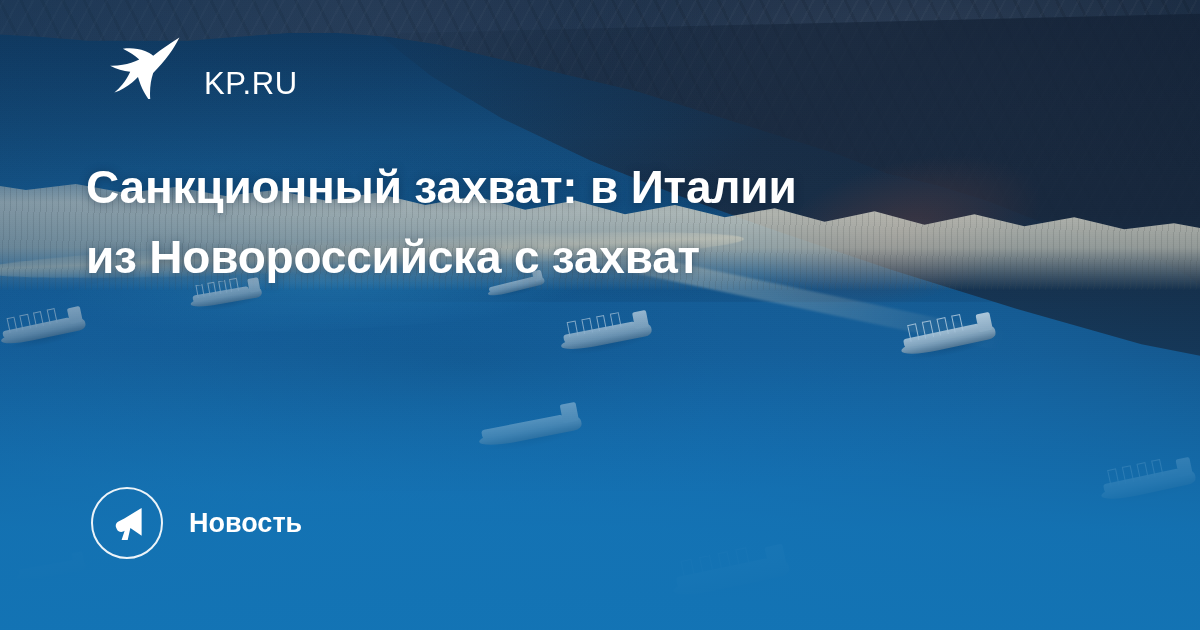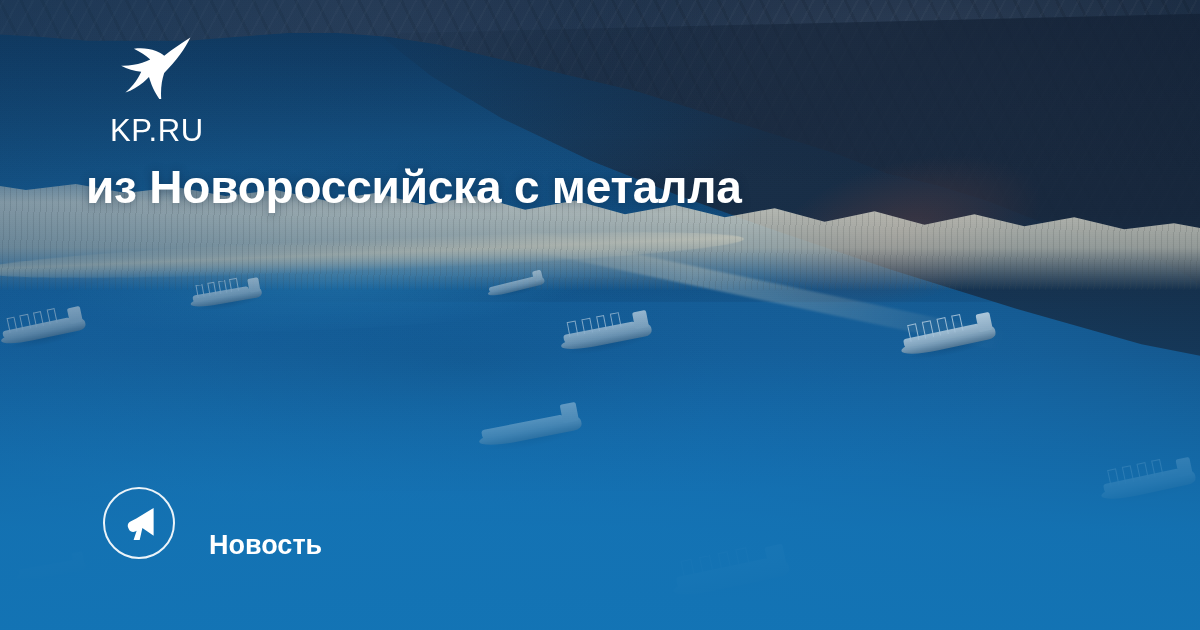--- a/index.html
+++ b/index.html
@@ -184,23 +184,22 @@
   .top-wash{
     position:absolute;left:0;top:0;width:100%;height:30%;
     background:linear-gradient(180deg, rgba(10,28,50,.30), rgba(10,28,50,0));
   }
 
   
   .content{position:absolute;inset:0;}
 
   .logo{
     position:absolute;left:110px;top:33px;
-    display:flex;align-items:center;gap:16px;
+    display:flex;align-items:flex-end;gap:22px;
     text-decoration:none;
-    flex-direction:column;
   }
   .logo-bird{width:72px;height:66px;display:block;}
   .logo-word{
     color:#ffffff;
     font-size:31px;
     font-weight:400;
     letter-spacing:.6px;
     line-height:1;
     white-space:nowrap;
     font-family:"Liberation Sans","DejaVu Sans",sans-serif;
@@ -214,22 +213,22 @@
     font-size:46px;
     font-weight:700;
     line-height:70px;
     letter-spacing:-.2px;
     text-shadow:0 1px 10px rgba(8,30,56,.45);
     font-family:"Liberation Sans","DejaVu Sans",sans-serif;
   }
   .headline .ln{display:block;white-space:nowrap;}
 
   .rubric{
-    position:absolute;left:103px;top:487px;
-    display:flex;align-items:flex-end;gap:34px;
+    position:absolute;left:91px;top:487px;
+    display:flex;align-items:center;gap:26px;
   }
   .rubric-badge{
     width:72px;height:72px;border-radius:50%;
     border:2px solid rgba(255,255,255,.92);
     display:flex;align-items:center;justify-content:center;
     box-sizing:border-box;
   }
   .rubric-badge svg{width:36px;height:36px;display:block;}
   .rubric-label{
     color:#ffffff;
@@ -364,21 +363,22 @@
   <div class="content">
 
     <a class="logo" href="#">
       <svg class="logo-bird" viewBox="0 0 100 92" aria-hidden="true">
         <path fill="#ffffff" d="M96.5 6.2 C84.4 13.8 71.9 22.3 60.1 31.6 C56.6 28.9 52.8 26.7 48.6 25.1 C39.1 21.4 28.6 20.6 17.8 21.9 C26.8 26.4 34.4 31.4 40.6 36.9 C33.4 40.5 25.6 43.0 17.4 44.4 C11.6 45.4 5.7 45.8 0 45.6 C8.7 50.2 18.2 53.0 28.0 54.1 C25.3 60.4 21.6 66.3 17.0 71.8 C13.6 75.9 9.9 79.6 6.0 83.1 C15.1 79.8 23.4 75.0 30.7 69.0 C33.6 66.6 36.3 64.0 38.8 61.3 C40.9 68.5 43.7 75.5 47.2 82.3 C49.9 87.4 52.9 92.0 56.3 96.0 C55.2 86.8 55.4 77.7 56.8 68.8 C57.5 64.3 58.6 59.9 60.0 55.6 C67.9 47.6 75.5 38.9 82.4 29.5 C87.9 22.0 92.7 14.2 96.5 6.2 Z"></path>
       </svg>
       <span class="logo-word">KP.RU</span>
     </a>
 
     <h1 class="headline">
-      <span class="ln">из Новороссийска с металла</span>
+      <span class="ln">Санкционный захват: в Италии</span>
+      <span class="ln">из Новороссийска с захват</span>
     </h1>
 
     <div class="rubric">
       <span class="rubric-badge">
         <svg viewBox="0 0 32 32" aria-hidden="true">
           <path fill="#ffffff" d="M29.0 2.6 L13.6 11.9 L8.4 14.6 C6.3 15.7 5.4 18.2 6.4 20.3 L7.0 21.5 C8.0 23.6 10.5 24.5 12.6 23.5 L13.9 22.9 L11.2 31.2 L16.6 31.2 L19.0 20.5 L29.0 27.3 Z"></path>
         </svg>
       </span>
       <span class="rubric-label">Новость</span>
     </div>

